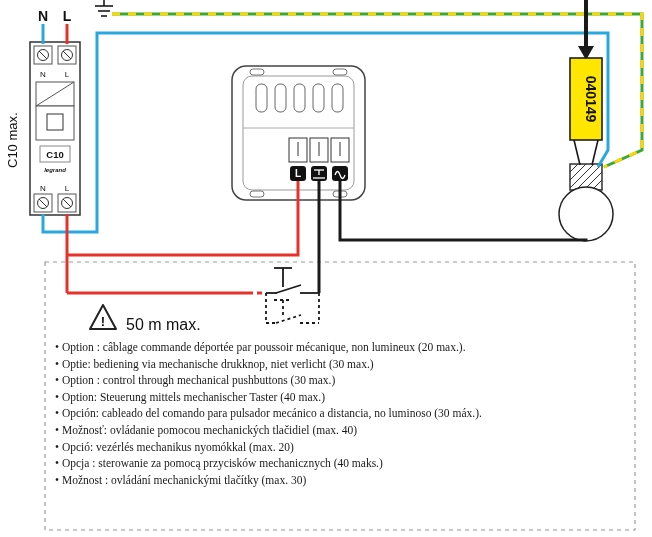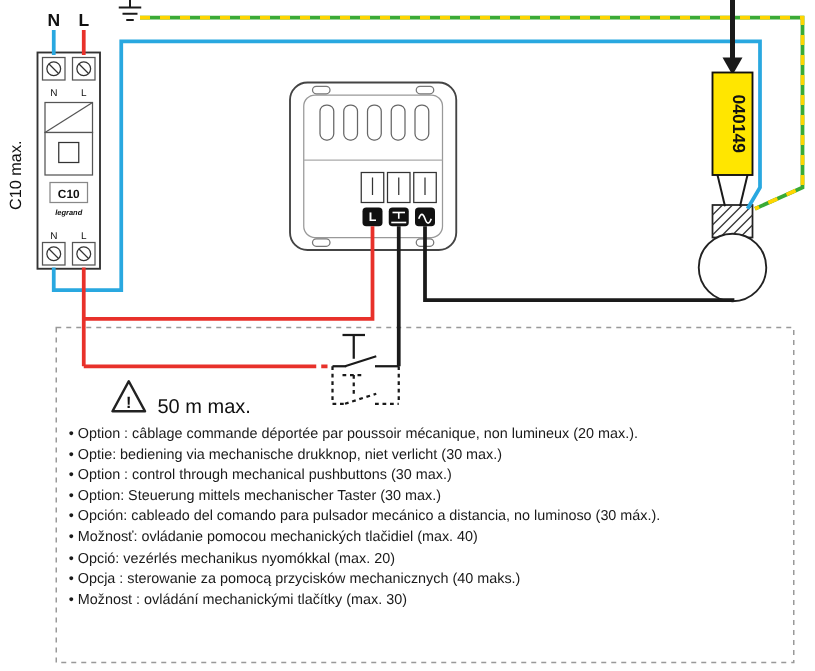--- a/index.html
+++ b/index.html
@@ -10,21 +10,21 @@
   .t6{font-size:6px;font-style:italic;font-weight:bold;}
   .t8{font-size:8px;}
   .t9b{font-size:9.5px;font-weight:bold;}
   .t9w{font-size:10px;font-weight:bold;fill:#fff;}
   .t13{font-size:13px;}
   .t13b{font-size:14px;font-weight:bold;}
   .t14b{font-size:14px;font-weight:bold;}
   .t16{font-size:16px;}
   .tw{font-size:13px;font-weight:bold;}
   .notes{position:absolute;left:55px;top:339px;width:575px;
-         font-size:11.5px;line-height:16.6px;color:#1a1a1a;white-space:nowrap;}
+         font-size:11.5px;line-height:16.6px;color:#1a1a1a;white-space:nowrap;font-family:Liberation Serif, serif;}
   .note{height:16.6px;}
 </style>
 </head>
 <body>
 
 <div id="page">
 
   <svg width="652" height="537" viewBox="0 0 652 537">
 
     <rect x="45" y="262" width="590" height="268" fill="none" stroke="#999" stroke-width="1.2" stroke-dasharray="4,4"></rect>
@@ -174,21 +174,21 @@
       <text x="103" y="326" class="tw" text-anchor="middle">!</text>
       <text x="126" y="330" class="t16">50 m max.</text>
     </g>
 
   </svg>
 
   <div class="notes">
     <div class="note">• Option : câblage commande déportée par poussoir mécanique, non lumineux (20 max.).</div>
     <div class="note">• Optie: bediening via mechanische drukknop, niet verlicht (30 max.)</div>
     <div class="note">• Option : control through mechanical pushbuttons (30 max.)</div>
-    <div class="note">• Option: Steuerung mittels mechanischer Taster (30 max.)</div>
+    <div class="note">• Option: Steuerung mittels mechanischer Taster (40 max.)</div>
     <div class="note">• Opción: cableado del comando para pulsador mecánico a distancia, no luminoso (30 máx.).</div>
     <div class="note">• Možnosť: ovládanie pomocou mechanických tlačidiel (max. 40)</div>
     <div class="note">• Opció: vezérlés mechanikus nyomókkal (max. 20)</div>
     <div class="note">• Opcja : sterowanie za pomocą przycisków mechanicznych (40 maks.)</div>
     <div class="note">• Možnost : ovládání mechanickými tlačítky (max. 30)</div>
   </div>
 
 </div>
 
 </body></html>

